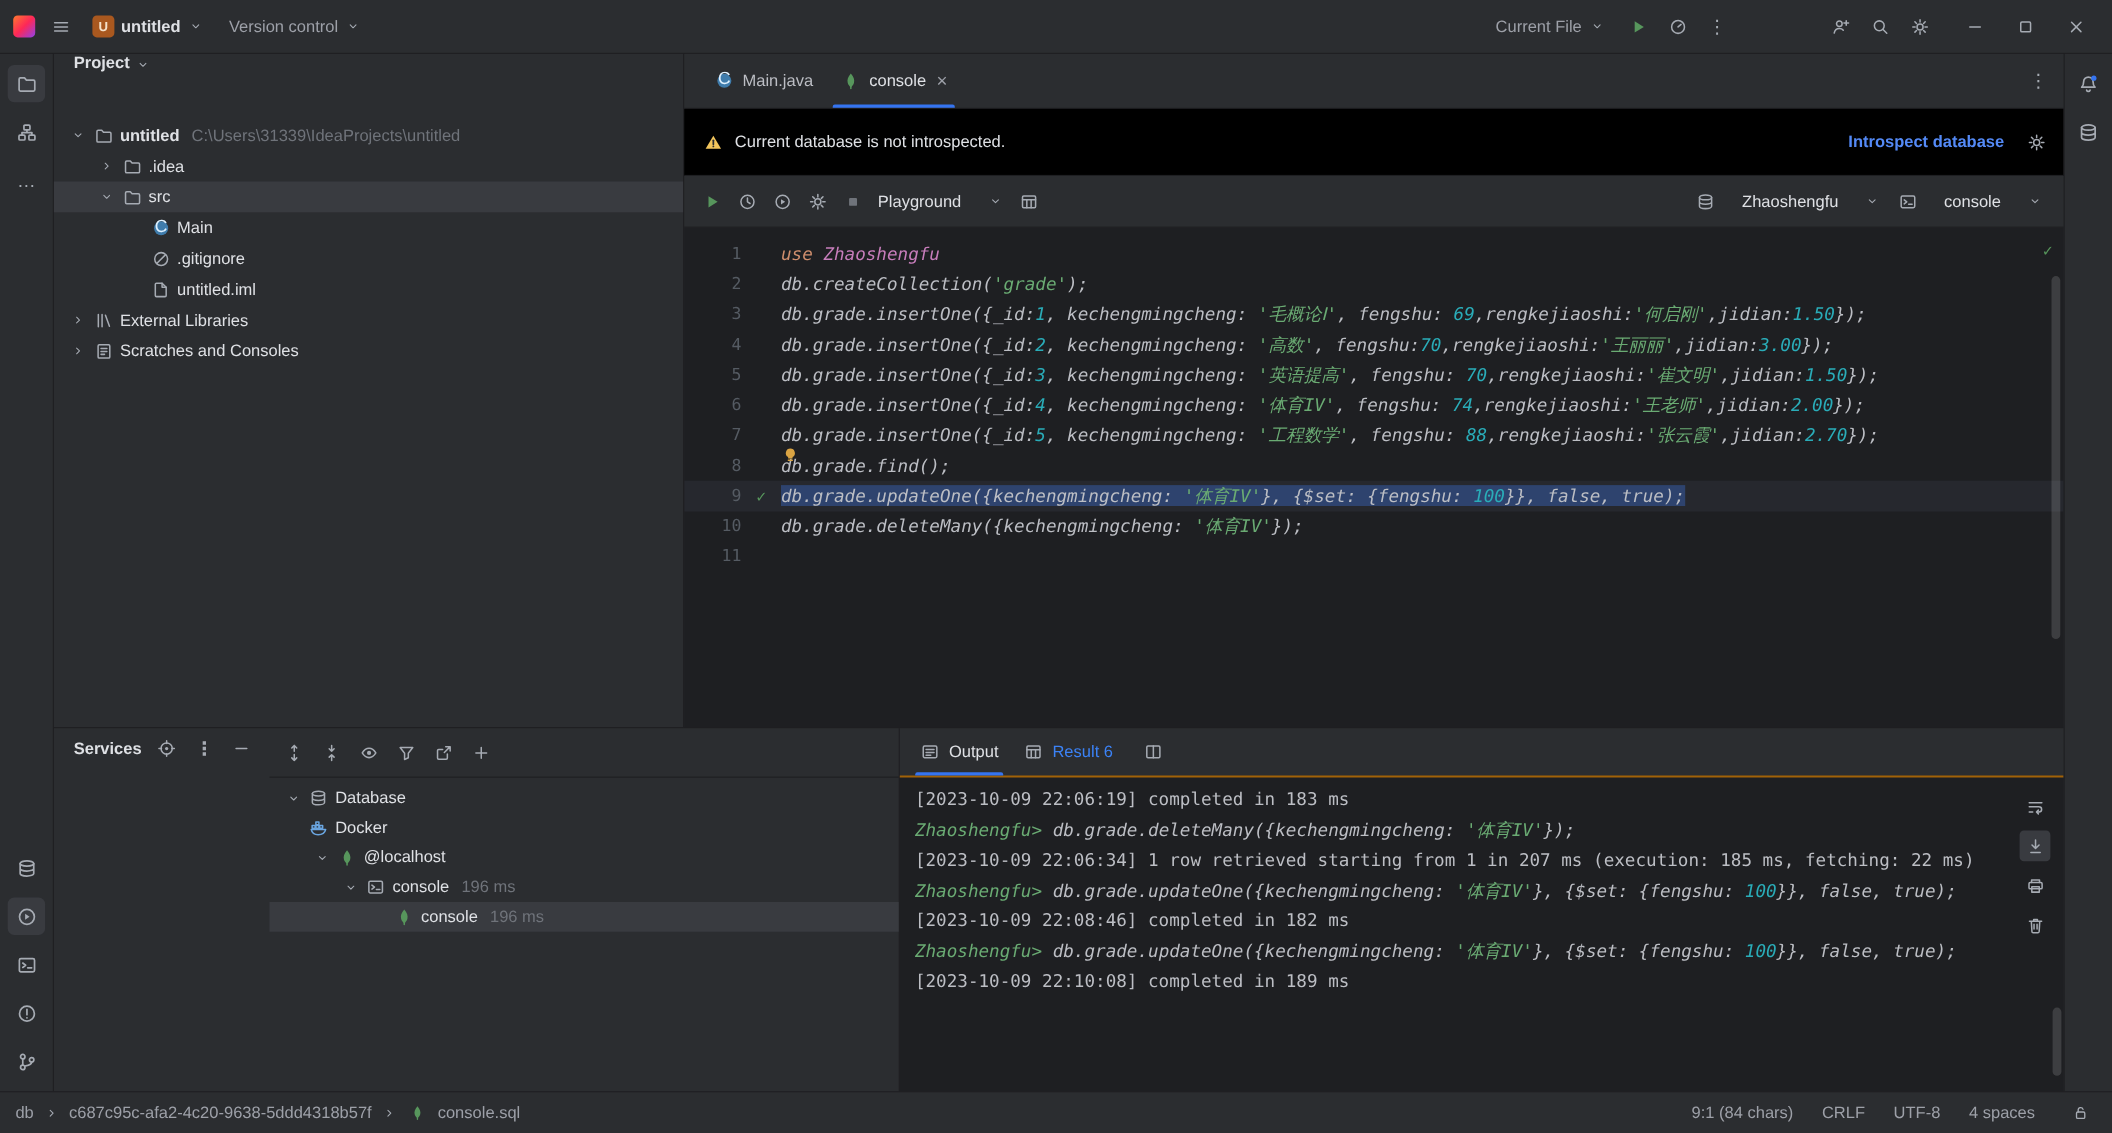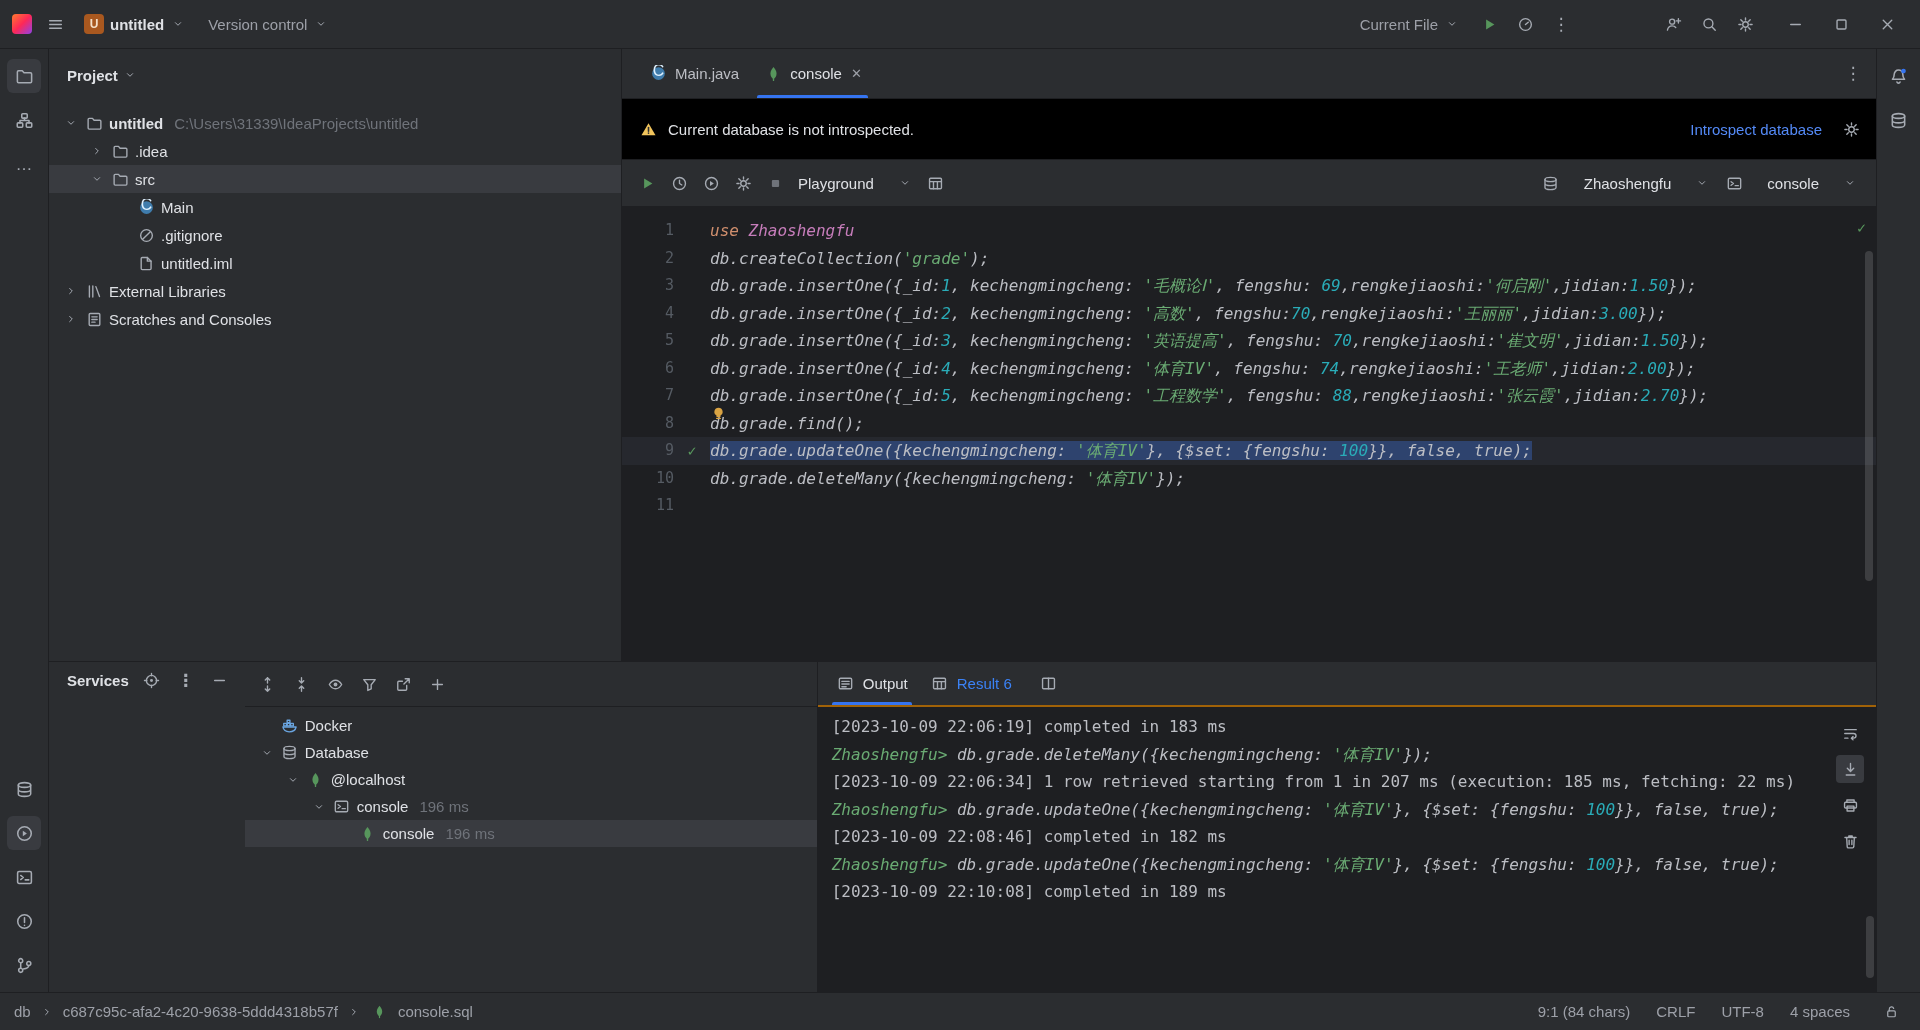--- a/index.html
+++ b/index.html
@@ -35,38 +35,38 @@
 .stripe.left{border-right:1px solid #1e1f22;}
 .stripe.right{width:44px;border-left:1px solid #1e1f22;}
 .sbtn{width:34px;height:34px;border-radius:6px;display:flex;align-items:center;justify-content:center;}
 .sbtn.active{background:#393b40;}
 .sbtn .ic svg{width:19px;height:19px;}
 .sspacer{flex:1;}
 .center{flex:1;display:flex;flex-direction:column;min-width:0;}
 .top-row{height:612px;flex:none;display:flex;min-width:0;}
 
 .project-panel{width:573px;flex:none;border-right:1px solid #1e1f22;display:flex;flex-direction:column;}
-.phead{height:52px;display:flex;align-items:center;gap:4px;padding:0 0 0 18px;font-weight:600;}
+.phead{height:52px;display:flex;align-items:flex-start;gap:4px;padding:0 0 0 18px;font-weight:600;}
 .tree{font-size:15px;padding-top:8px;}
 .trow{display:flex;align-items:center;height:28px;gap:5px;white-space:nowrap;overflow:hidden;}
 .trow.selected{background:#393b40;}
 .tlabel{color:#dfe1e5;}
 .bold{font-weight:bold;}
 .tpath{color:#6f737a;margin-left:6px;}
 .tmeta{color:#6f737a;margin-left:6px;}
 
 .editor{flex:1;display:flex;flex-direction:column;min-width:0;}
 .tabbar{height:50px;flex:none;display:flex;align-items:stretch;padding:0 8px 0 14px;border-bottom:1px solid #1e1f22;}
 .tab{display:flex;align-items:center;gap:7px;padding:0 12px;color:#bcbec4;position:relative;cursor:pointer;}
 .tab.active{color:#dfe1e5;}
 .tab.active::after{content:"";position:absolute;left:6px;right:6px;bottom:0;height:3px;background:#3574f0;border-radius:2px 2px 0 0;}
 .tclose{color:#9da0a8;font-size:13px;margin-left:2px;}
 .tabbar .icbtn{align-self:center;margin-left:auto;}
 .banner{height:61px;flex:none;display:flex;align-items:center;gap:10px;padding:0 10px 0 16px;background:#000000;border-bottom:1px solid #1e1f22;}
-.blink{color:#548af7;margin-right:4px;cursor:pointer;text-decoration:none;}
+.blink{color:#548af7;margin-right:4px;cursor:pointer;text-decoration:none;font-weight:bold;}
 .etoolbar{height:47px;flex:none;display:flex;align-items:center;gap:2px;padding:0 12px 0 10px;border-bottom:1px solid #1e1f22;}
 .etoolbar .widget{height:30px;padding:0 6px;gap:23px;cursor:pointer;justify-content:center;}
 .code{flex:1;position:relative;background:#1e1f22;padding-top:10px;font-family:"DejaVu Sans Mono","Liberation Mono",monospace;font-size:16px;font-style:italic;overflow:hidden;}
 .cline{display:flex;height:27.5px;line-height:27.5px;white-space:pre;position:relative;}
 .cline.cur{background:#26282e;}
 .lnum{width:52px;flex:none;text-align:right;color:#555b63;font-style:normal;font-size:15px;}
 .lmark{width:36px;flex:none;text-align:center;font-style:normal;}
 .okmark{color:#57965c;font-size:15px;}
 .ltext{flex:none;}
 .sel{background:#2e436e;}
@@ -619,45 +619,45 @@
               <button class="icbtn">
                   <span class="ic">
                     <svg viewBox="0 0 16 16" fill="none" stroke="currentColor" stroke-width="1.3" stroke-linecap="round" stroke-linejoin="round">
                       <path d="M8 3.4v9.2M3.4 8h9.2"></path>
                     </svg>
                   </span>
                 </button>
             </div>
             <div id="services-tree" class="tree">
                 <div class="trow" style="padding-left:14px">
+                  <span class="ic chev">
+                    <svg viewBox="0 0 16 16" fill="none" stroke="currentColor" stroke-width="1.3" stroke-linecap="round" stroke-linejoin="round">
+                      <path d="M4.5 6.2 8 9.7l3.5-3.5"></path>
+                    </svg>
+                  </span>
+                  <span class="ic">
+                    <svg viewBox="0 0 16 16" fill="none" stroke="currentColor" stroke-width="1.3" stroke-linecap="round" stroke-linejoin="round">
+                      <ellipse cx="8" cy="4.2" rx="5.2" ry="2"></ellipse>
+                      <path d="M2.8 4.2v7.6c0 1.1 2.3 2 5.2 2s5.2-.9 5.2-2V4.2M2.8 8c0 1.1 2.3 2 5.2 2s5.2-.9 5.2-2"></path>
+                    </svg>
+                  </span>
+                  <span class="tlabel">Database</span>
+                </div>
+                <div class="trow" style="padding-left:14px">
                   <span class="ic chev"></span>
                   <span class="ic c-docker">
                     <svg viewBox="0 0 16 16" fill="none" stroke="currentColor" stroke-width="1.3" stroke-linecap="round" stroke-linejoin="round">
                       <rect x="2.6" y="6" width="2.6" height="2.4"></rect>
                       <rect x="5.8" y="6" width="2.6" height="2.4"></rect>
                       <rect x="9" y="6" width="2.6" height="2.4"></rect>
                       <rect x="5.8" y="3" width="2.6" height="2.4"></rect>
                       <path d="M1.8 9.4h12.4c-.6 2.8-3 4.6-6.5 4.6-3 0-5.3-1.6-5.9-4.6z"></path>
                     </svg>
                   </span>
                   <span class="tlabel">Docker</span>
-                </div>
-                <div class="trow" style="padding-left:14px">
-                  <span class="ic chev">
-                    <svg viewBox="0 0 16 16" fill="none" stroke="currentColor" stroke-width="1.3" stroke-linecap="round" stroke-linejoin="round">
-                      <path d="M4.5 6.2 8 9.7l3.5-3.5"></path>
-                    </svg>
-                  </span>
-                  <span class="ic">
-                    <svg viewBox="0 0 16 16" fill="none" stroke="currentColor" stroke-width="1.3" stroke-linecap="round" stroke-linejoin="round">
-                      <ellipse cx="8" cy="4.2" rx="5.2" ry="2"></ellipse>
-                      <path d="M2.8 4.2v7.6c0 1.1 2.3 2 5.2 2s5.2-.9 5.2-2V4.2M2.8 8c0 1.1 2.3 2 5.2 2s5.2-.9 5.2-2"></path>
-                    </svg>
-                  </span>
-                  <span class="tlabel">Database</span>
                 </div>
                 <div class="trow" style="padding-left:40px">
                   <span class="ic chev">
                     <svg viewBox="0 0 16 16" fill="none" stroke="currentColor" stroke-width="1.3" stroke-linecap="round" stroke-linejoin="round">
                       <path d="M4.5 6.2 8 9.7l3.5-3.5"></path>
                     </svg>
                   </span>
                   <span class="ic">
                     <svg viewBox="0 0 16 16" fill="none" stroke="currentColor" stroke-width="1.3" stroke-linecap="round" stroke-linejoin="round">
                       <path d="M8 1.8c2.5 2.8 3.3 5.4 2.7 7.8-.4 1.7-1.6 2.9-2.3 3.4l-.4.3-.4-.3c-.7-.5-1.9-1.7-2.3-3.4C4.7 7.2 5.5 4.6 8 1.8z" fill="#57965c" stroke="none"></path>

